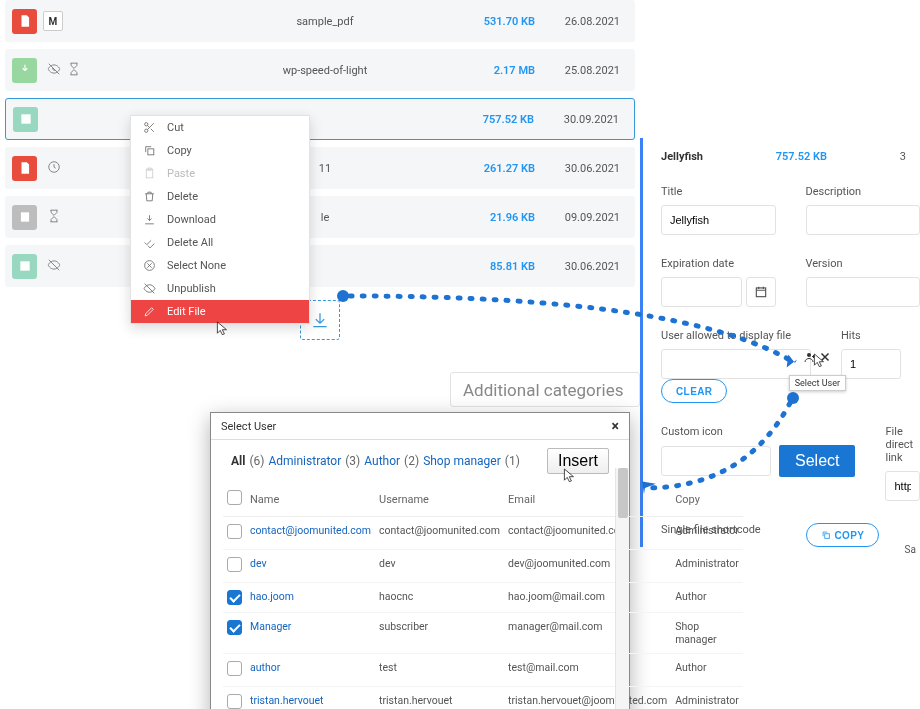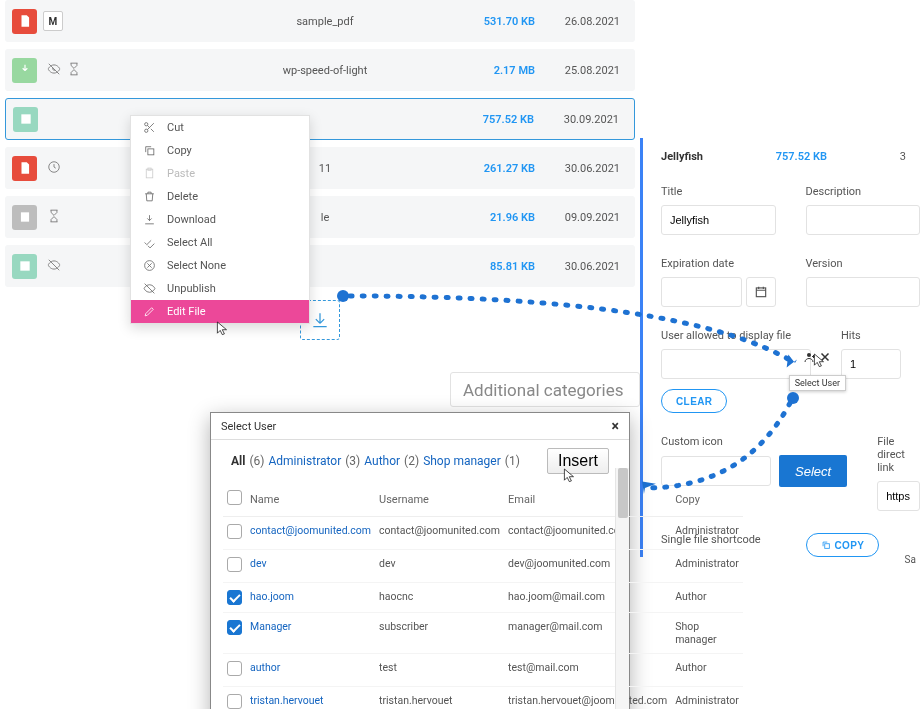--- a/index.html
+++ b/index.html
@@ -23,21 +23,21 @@
 .fname { position: absolute; left: 230px; width: 180px; text-align: center; color: #555; font-size: 11px; }
 .fsize { position: absolute; right: 100px; color: #2196f3; font-size: 11px; font-weight: 600; }
 .fdate { position: absolute; right: 15px; color: #555; font-size: 11px; }
 .download-target { position: absolute; top: 300px; left: 300px; width: 40px; height: 40px; border: 1.5px dashed #3498db; border-radius: 3px; display: flex; align-items: center; justify-content: center; }
 .download-target svg { width: 20px; height: 20px; stroke: #3498db; fill: none; stroke-width: 1.5; }
 
 
 .ctx { position: absolute; top: 115px; left: 130px; width: 180px; background: #fff; border: 1px solid #e2e2e2; box-shadow: 0 4px 12px rgba(0,0,0,0.15); z-index: 20; }
 .ctx-item { display: flex; align-items: center; height: 23px; padding: 0 12px; font-size: 11px; color: #555; cursor: pointer; }
 .ctx-item.disabled { color: #bbb; }
-.ctx-item.active { background: #ec4899; color: #fff; }
+.ctx-item.active { background: #ef4444; color: #fff; }
 .ctx-item svg { width: 13px; height: 13px; margin-right: 11px; }
 .ctx-item:not(.active) svg { stroke: #666; fill: none; stroke-width: 1.5; }
 .ctx-item.active svg { stroke: #fff; fill: none; stroke-width: 1.5; }
 .ctx-item.disabled svg { stroke: #ccc; }
 .cursor1 { position: absolute; top: 320px; left: 216px; z-index: 30; }
 
 
 .details { position: absolute; top: 138px; left: 640px; width: 280px; border-left: 3px solid #3b82f6; padding: 12px 0 0 18px; }
 .d-head { display: flex; justify-content: space-between; align-items: center; font-size: 11px; padding-right: 14px;}
 .d-head .title { font-weight: 700; color: #333; }
@@ -49,21 +49,21 @@
 .d-input { width: 100%; height: 30px; border: 1px solid #e2e2e2; border-radius: 3px; padding: 0 8px; font-size: 11px; background: #fff; }
 .d-input.small { width: 60px; }
 .date-group { display: flex; gap: 4px; }
 .date-btn { width: 30px; height: 30px; border: 1px solid #e2e2e2; border-radius: 3px; display: flex; align-items: center; justify-content: center; background: #fff; }
 .user-field { position: relative; }
 .user-input { width: 150px; height: 30px; border: 1px solid #e2e2e2; border-radius: 3px; }
 .user-icns { position: absolute; right: -20px; top: 2px; display: flex; gap: 3px; align-items: center; }
 .user-icns svg { width: 12px; height: 12px; }
 .tooltip { position: absolute; top: 26px; right: -35px; background: #fff; border: 1px solid #ccc; font-size: 9px; padding: 2px 5px; white-space: nowrap; box-shadow: 0 1px 3px rgba(0,0,0,.2); }
 .btn-pill { display: inline-flex; align-items: center; justify-content: center; height: 24px; padding: 0 14px; border: 1px solid #2196f3; color: #2196f3; background: #fff; border-radius: 14px; font-size: 10px; font-weight: 700; letter-spacing: .4px; }
-.btn-solid { display: inline-flex; align-items: center; justify-content: center; height: 32px; padding: 0 16px; background: #1976d2; color: #fff; border: none; font-size: 13px; border-radius: 2px; font-style: italic; }
+.btn-solid { display: inline-flex; align-items: center; justify-content: center; height: 32px; padding: 0 16px; background: #1976d2; color: #fff; border: none; font-size: 16px; border-radius: 2px; }
 .ac-box { position: absolute; top: 372px; left: 450px; width: 190px; height: 35px; border: 1px solid #e2e2e2; border-radius: 3px; display: flex; align-items: center; padding: 0 12px; font-size: 17px; color: #888; }
 
 
 .dotted-path { position: absolute; z-index: 15; }
 
 
 .modal { position: absolute; top: 412px; left: 210px; width: 420px; background: #fff; border: 1px solid #888; box-shadow: 0 6px 20px rgba(0,0,0,.3); z-index: 40; }
 .modal-head { display: flex; align-items: center; justify-content: space-between; padding: 5px 10px; border-bottom: 1px solid #ddd; }
 .modal-head .mtitle { font-size: 11px; }
 .modal-head .close { font-size: 14px; color: #333; cursor: pointer; font-weight: 700; }
@@ -222,21 +222,21 @@
   <div class="ctx-item">
       <svg viewBox="0 0 24 24">
         <path d="M12 4v10m0 0l-4-4m4 4l4-4M4 20h16"></path>
       </svg>
       <span>Download</span>
     </div>
   <div class="ctx-item">
       <svg viewBox="0 0 24 24">
         <path d="M3 12l4 4L15 8M9 18l4 4 8-8"></path>
       </svg>
-      <span>Select All</span>
+      <span>Delete All</span>
     </div>
   <div class="ctx-item">
       <svg viewBox="0 0 24 24">
         <circle cx="12" cy="12" r="9"></circle>
         <path d="M8 8l8 8M16 8l-8 8"></path>
       </svg>
       <span>Select None</span>
     </div>
   <div class="ctx-item">
       <svg viewBox="0 0 24 24">
@@ -310,21 +310,21 @@
               </svg></span>
           <span><svg viewBox="0 0 24 24" stroke="#333" stroke-width="3">
                 <path d="M5 5l14 14M19 5L5 19"></path>
               </svg></span>
         </div>
         <div class="tooltip">Select User</div>
         <div style="position:absolute;top:3px;left:152px;"><svg class="cursor-svg" viewBox="0 0 20 24">
               <path fill="#fff" stroke="#000" stroke-width="1" d="M2 2l0 16 4-4 3 6 3-1-3-6 6 0z"></path>
             </svg></div>
       </div>
-      <div style="margin-top:10px"><button class="btn-pill">CLEAR</button></div>
+      <div style="margin-top:0"><button class="btn-pill">CLEAR</button></div>
     </div>
     <div class="d-col">
       <div class="d-label">Hits</div>
       <input class="d-input small" value="1" style="">
     </div>
   </div>
 
   <div class="d-row">
     <div class="d-col">
       <div class="d-label">Custom icon</div>

